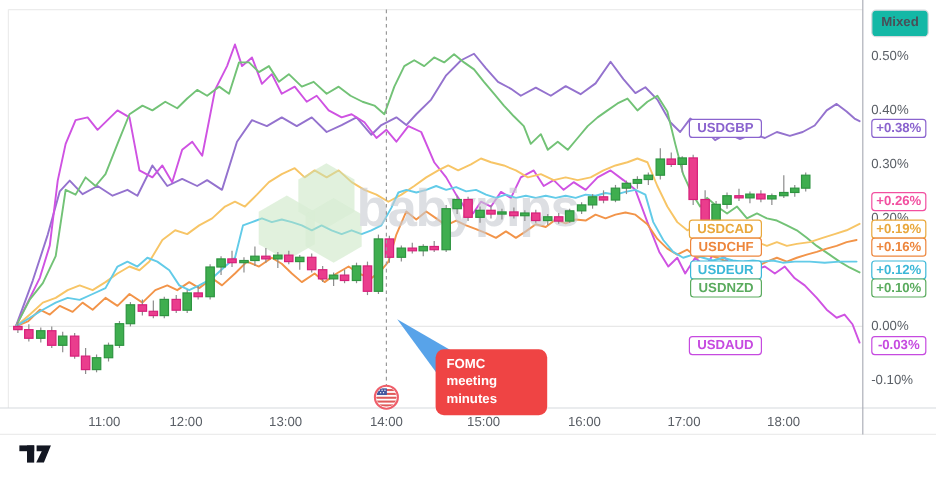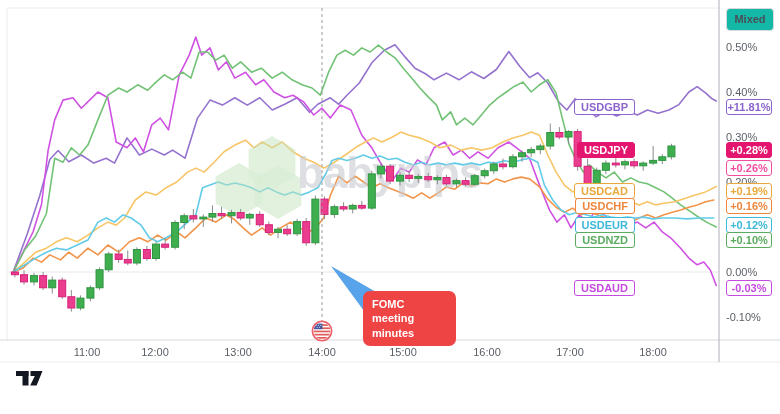--- a/index.html
+++ b/index.html
@@ -208,25 +208,21 @@
   <div class="xtick" style="left:297px">14:00</div>
   <div class="xtick" style="left:378px">15:00</div>
   <div class="xtick" style="left:462px">16:00</div>
   <div class="xtick" style="left:545px">17:00</div>
   <div class="xtick" style="left:628px">18:00</div>
 
   <div class="mixed">Mixed</div>
 
   <div class="plabel" style="top:99px">
     <span class="tick" style="color: rgb(138, 99, 206); border-color: rgb(138, 99, 206);">USDGBP</span>
-    <span class="val" style="color: rgb(138, 99, 206); border-color: rgb(138, 99, 206);">+11.81%</span>
-  </div>
-  <div class="plabel filled" style="top:142px">
-    <span class="tick" style="background: rgb(228, 21, 110); border-color: rgb(228, 21, 110);">USDJPY</span>
-    <span class="val" style="background: rgb(228, 21, 110); border-color: rgb(228, 21, 110);">+0.28%</span>
+    <span class="val" style="color: rgb(138, 99, 206); border-color: rgb(138, 99, 206);">+0.38%</span>
   </div>
   <div class="plabel" style="top:160px">
 
     <span class="val" style="color: rgb(242, 79, 160); border-color: rgb(242, 79, 160);">+0.26%</span>
   </div>
   <div class="plabel" style="top:183px">
     <span class="tick" style="color: rgb(233, 168, 60); border-color: rgb(233, 168, 60);">USDCAD</span>
     <span class="val" style="color: rgb(233, 168, 60); border-color: rgb(233, 168, 60);">+0.19%</span>
   </div>
   <div class="plabel" style="top:198px">

